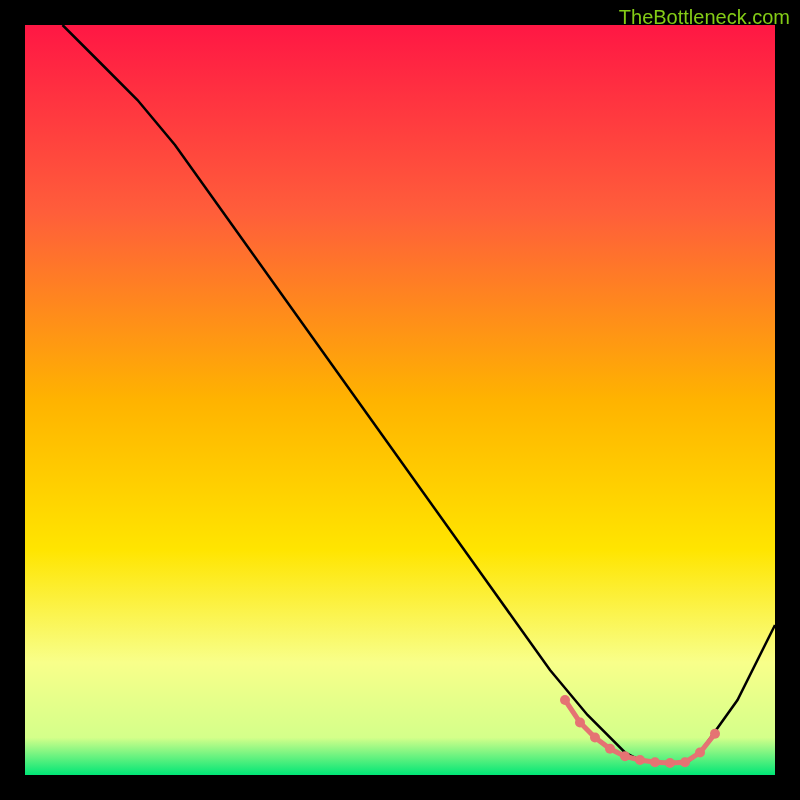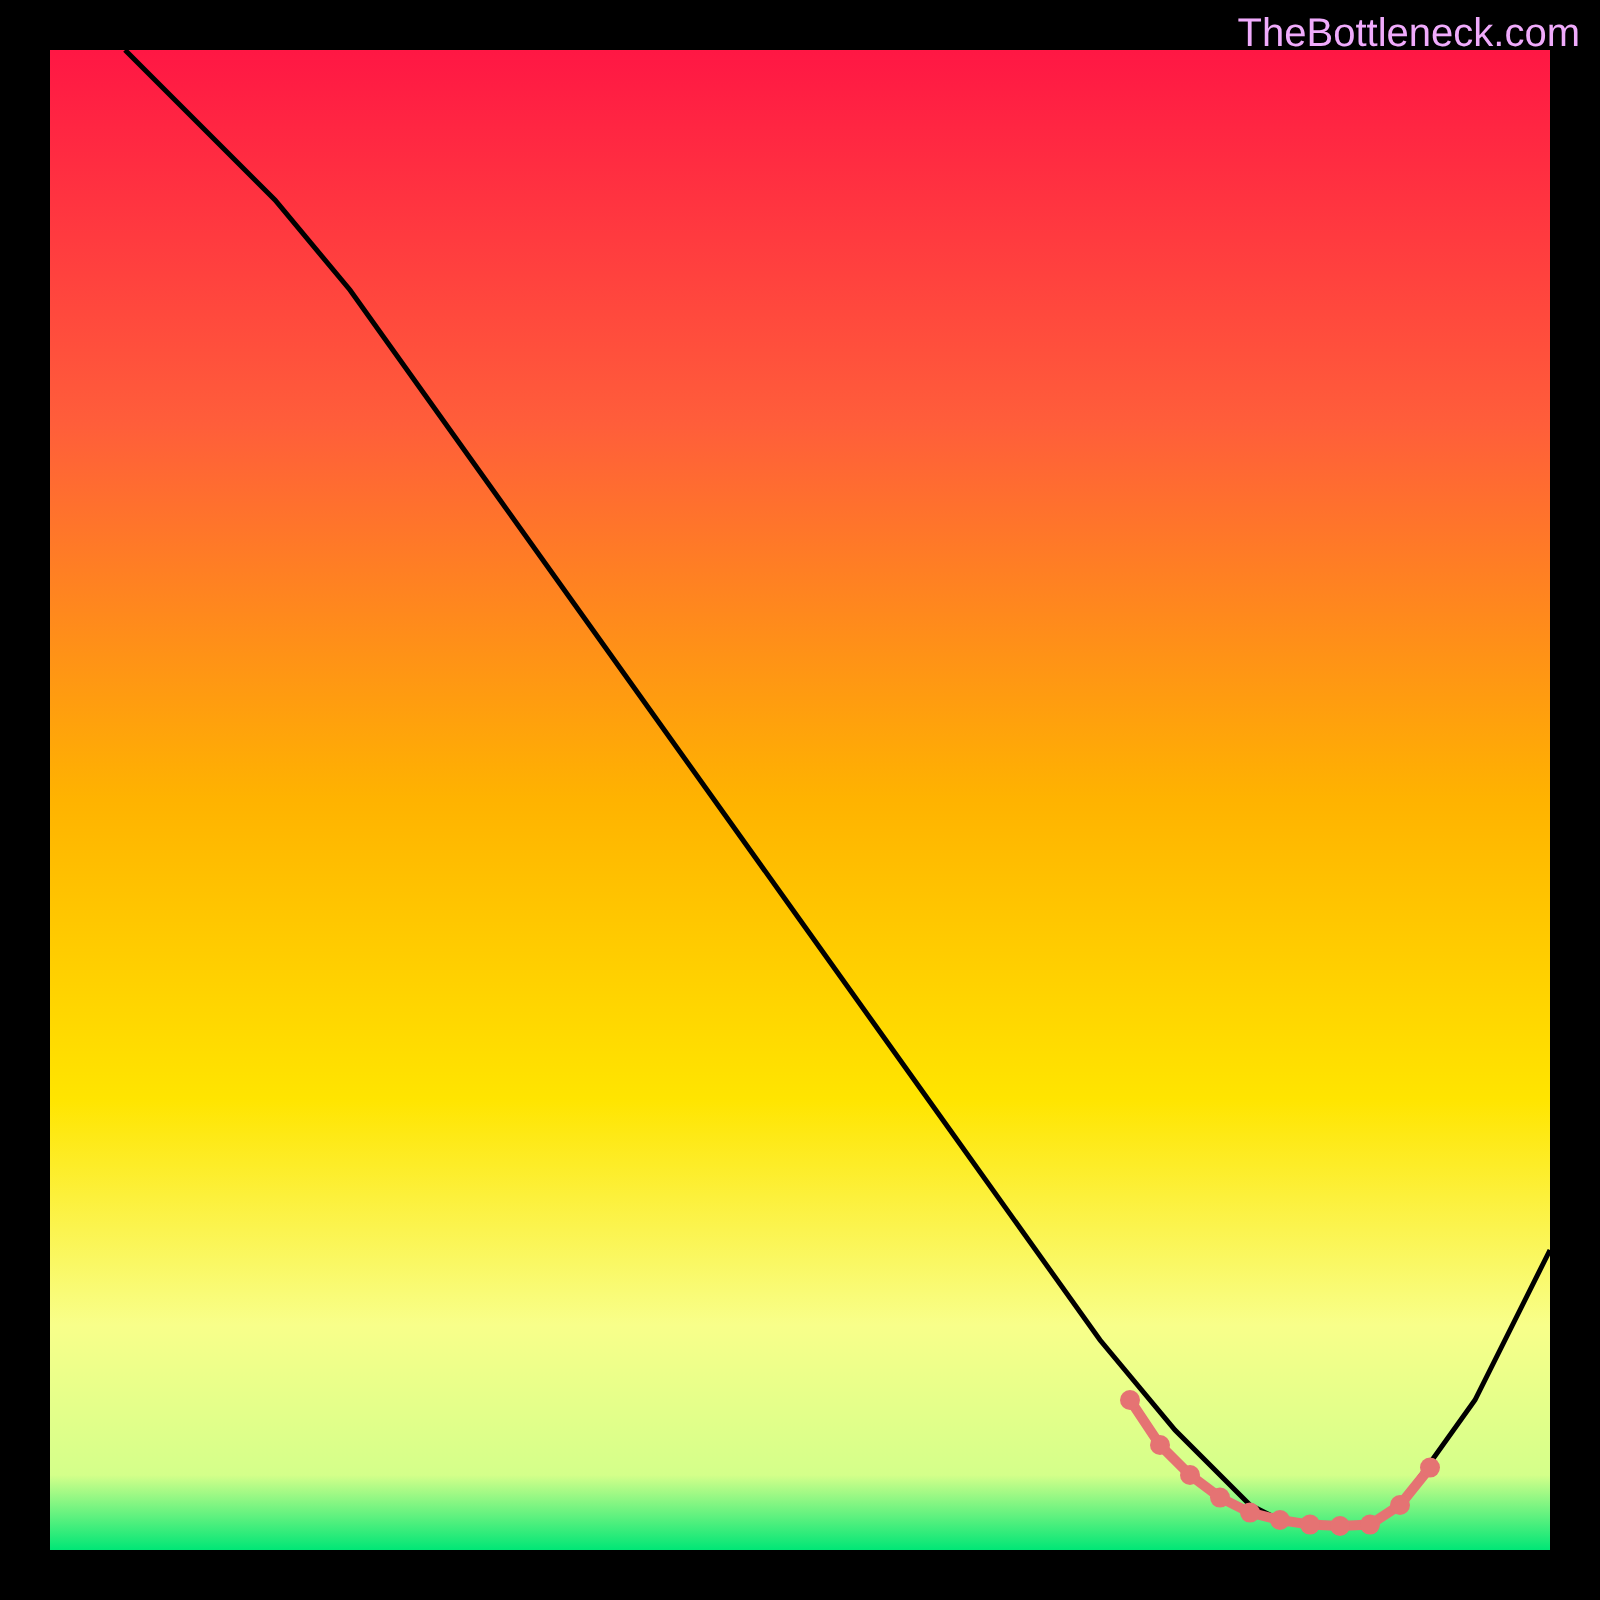--- a/index.html
+++ b/index.html
@@ -7,21 +7,21 @@
     width: 800px;
     height: 800px;
     background: #000;
     position: relative;
     font-family: Arial, sans-serif;
   }
   .watermark {
     position: absolute;
     top: 6px;
     right: 10px;
-    color: #f0abfc;
+    color: #84cc16;
     font-size: 20px;
     font-weight: 500;
     z-index: 10;
   }
   .plot-area {
     position: absolute;
     left: 25px;
     top: 25px;
     width: 750px;
     height: 750px;

